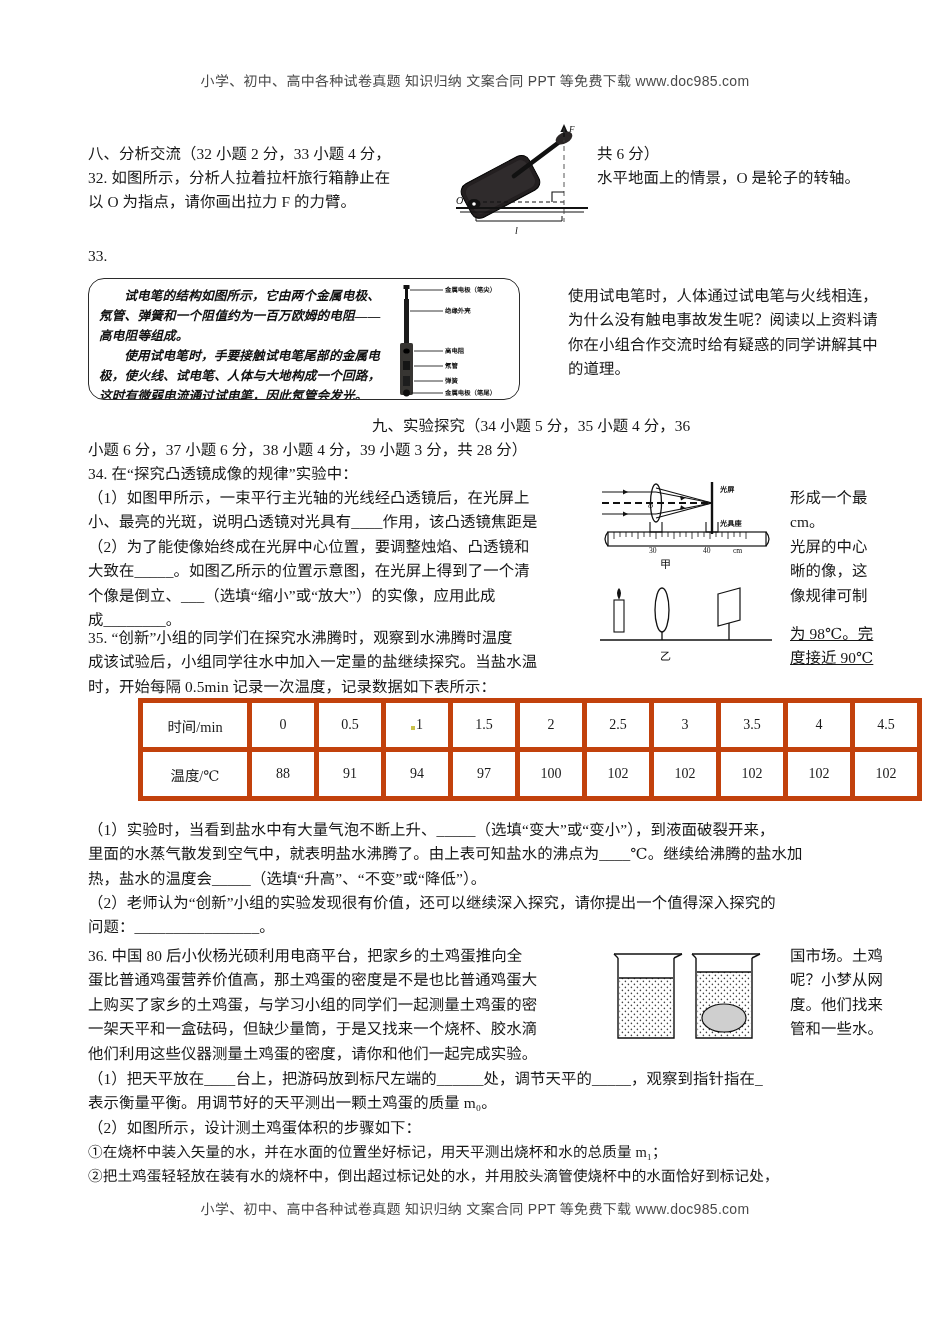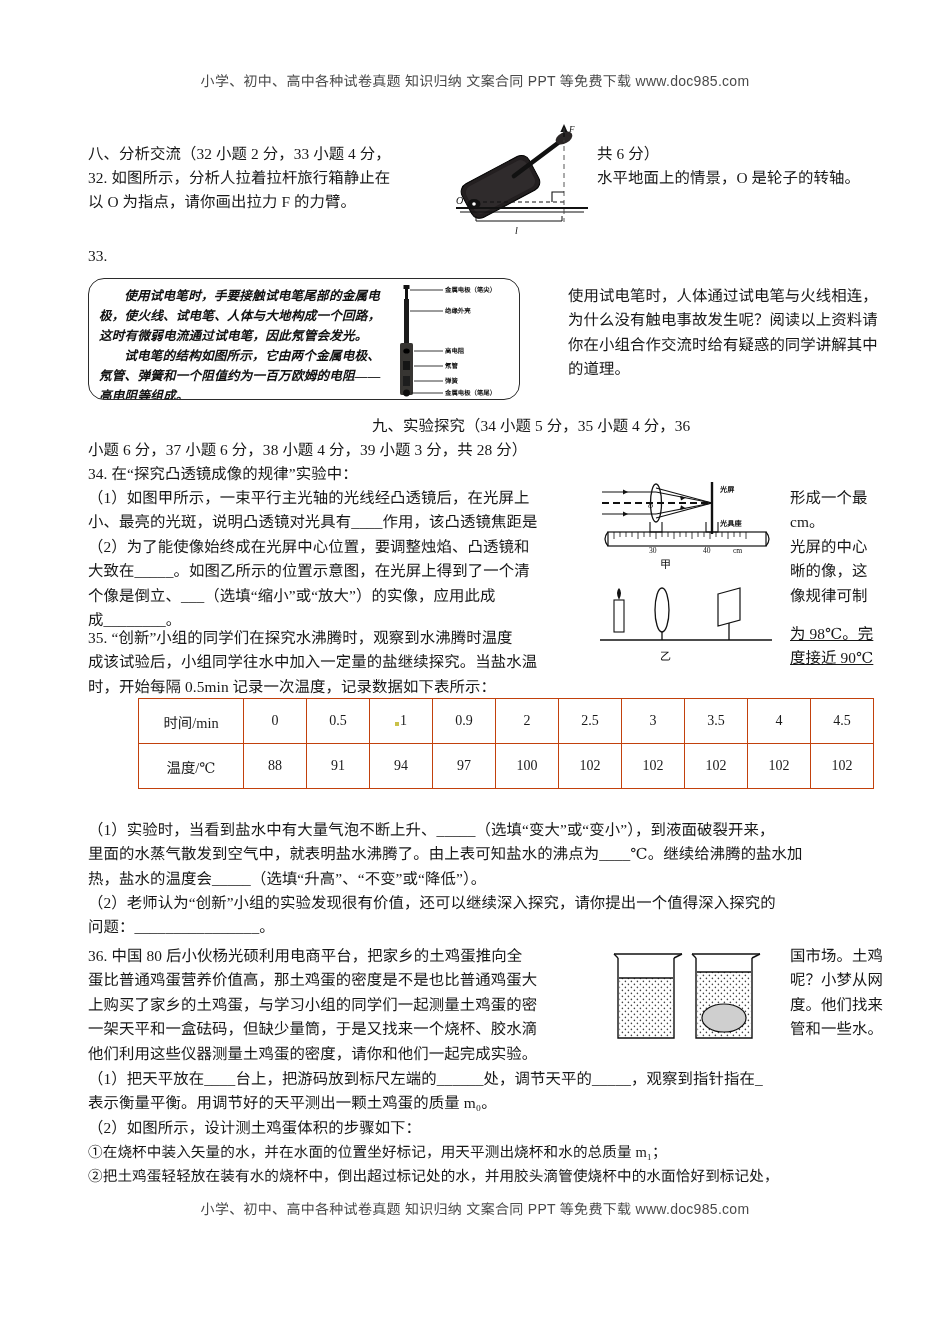--- a/index.html
+++ b/index.html
@@ -94,21 +94,21 @@
 
   
   .datatable {
     position: absolute;
     left: 138px; top: 698px;
     border-collapse: collapse;
     font-size: 14px;
     font-family: "Liberation Serif", "DejaVu Serif", serif;
   }
   .datatable td {
-    border: 1px solid #c2410c;
+    border: 5px solid #c2410c;
     text-align: center;
     vertical-align: middle;
     height: 44px;
     padding: 0 4px;
     color: #1a1a1a;
   }
   .datatable td.rowhead {
     width: 96px;
     font-size: 14.4px;
   }
@@ -176,22 +176,22 @@
 
       <path d="M34 92 L34 97 L120 97 L120 92" fill="none" stroke="#111" stroke-width="1"></path>
       <text x="73" y="110" font-family="Liberation Serif, serif" font-size="10" font-style="italic" fill="#111">l</text>
     </svg>
   </div>
 
   <div class="txt col-left" style="top:244px;">33.</div>
 
   <div class="readbox">
     <div class="readbox-text">
+      <p>试电笔的结构如图所示，它由两个金属电极、氖管、弹簧和一个阻值约为一百万欧姆的电阻——高电阻等组成。</p>
       <p>使用试电笔时，手要接触试电笔尾部的金属电极，使火线、试电笔、人体与大地构成一个回路，这时有微弱电流通过试电笔，因此氖管会发光。</p>
-      <p>试电笔的结构如图所示，它由两个金属电极、氖管、弹簧和一个阻值约为一百万欧姆的电阻——高电阻等组成。</p>
     </div>
     <div class="readbox-fig">
       <svg width="134" height="118" viewBox="0 0 134 118">
 
         <rect x="24" y="6" width="3" height="12" fill="#111"></rect>
         <rect x="22.5" y="4" width="6" height="4" fill="#111"></rect>
 
         <rect x="23" y="18" width="5" height="46" fill="#1b1b1b"></rect>
 
         <rect x="19" y="62" width="13" height="52" rx="2" fill="#2c2a28"></rect>
@@ -331,21 +331,21 @@
   <div class="txt" style="left:790px; top:622px; width:160px;text-decoration:underline;">为 98℃。完
 度接近 90℃</div>
 
   <table class="datatable">
     <tbody>
         <tr>
       <td class="rowhead">时间/min</td>
       <td class="val">0</td>
       <td class="val">0.5</td>
       <td class="val"><span class="artifact-dot"></span><span>1</span></td>
-      <td class="val">0.9</td>
+      <td class="val">1.5</td>
       <td class="val">2</td>
       <td class="val">2.5</td>
       <td class="val">3</td>
       <td class="val">3.5</td>
       <td class="val">4</td>
       <td class="val">4.5</td>
     </tr>
     <tr>
       <td class="rowhead">温度/℃</td>
       <td class="val">88</td>

